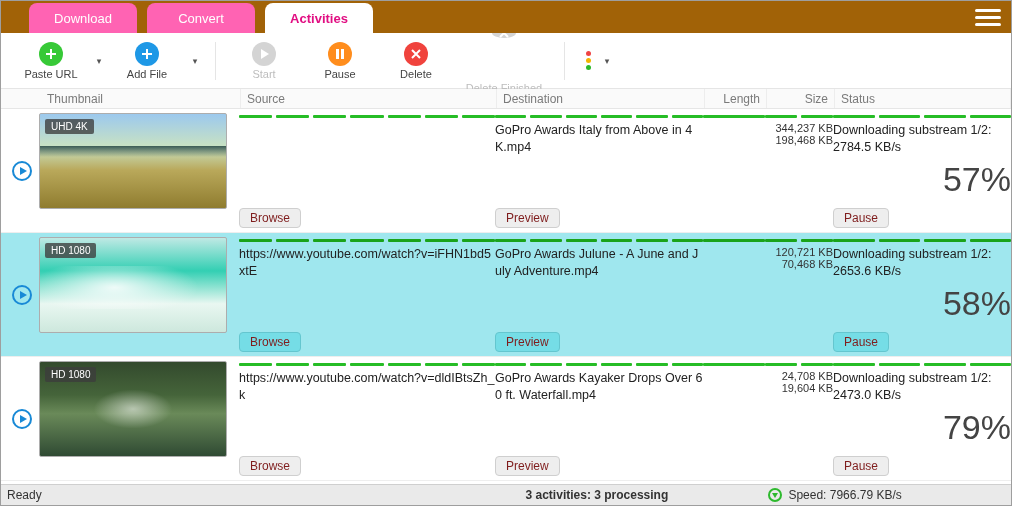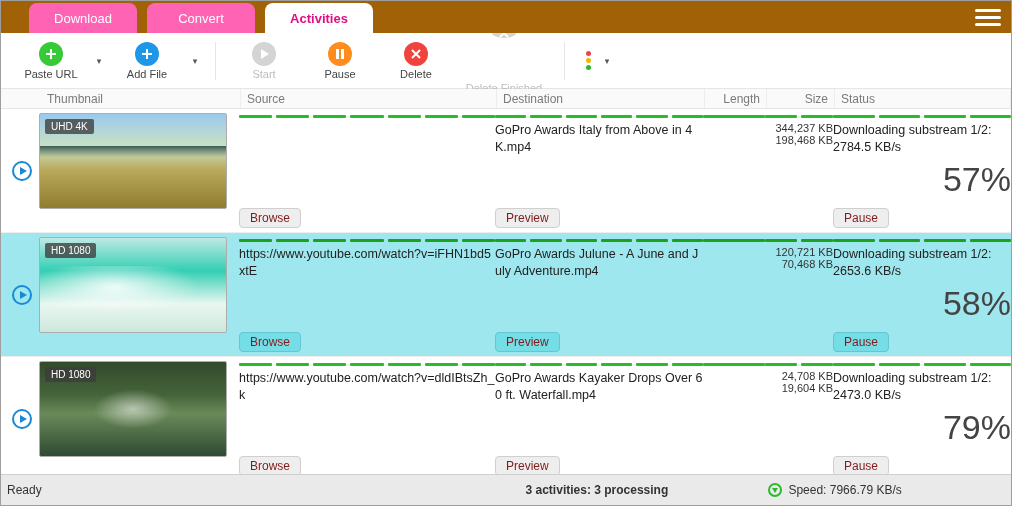--- a/index.html
+++ b/index.html
@@ -60,21 +60,21 @@
   .seg i{ height:3px; background:#26bd26; flex:1; display:block; border-radius:1px;}
   .row.sel .seg i{ background:#1aa31a;}
   .txt{ font-size:12.5px; color:#222; line-height:1.35; word-break:break-all;}
   .sizecol span{ display:block; text-align:right;}
   .pct{ font-size:34px; text-align:right; color:#444; font-weight:300; margin-top:4px;}
   .btn{ display:inline-block; background:#eeeeee; border:1px solid #cfcfcf; color:#7f1d1d; font-size:12px; padding:2px 10px; cursor:pointer; border-radius:4px;}
   .row.sel .btn{ background:#75dde6; border-color:#64c6cf;}
   .btnrow{ margin-top:auto;}
 
   
-  .statusbar{ height:31px; background:#eaeaea; border-top:1px solid #cfcfcf; display:flex; align-items:center; font-size:12px; color:#333; }
+  .statusbar{ height:21px; background:#eaeaea; border-top:1px solid #cfcfcf; display:flex; align-items:center; font-size:12px; color:#333; }
   .statusbar .left{ padding-left:6px; flex:0 0 44%;}
   .statusbar .mid{ flex:0 0 30%; text-align:center;font-weight:bold;}
   .statusbar .right{ flex:1; display:flex; align-items:center; justify-content:flex-start; gap:6px; padding-left:20px;}
   .dlicon{ width:14px;height:14px;border:2px solid #2db92d;border-radius:50%;display:inline-flex;align-items:center;justify-content:center;}
   .dlicon::after{content:"";width:0;height:0;border-top:5px solid #2db92d;border-left:3px solid transparent;border-right:3px solid transparent;}
 </style>
 </head>
 <body>
 
 <div class="topbar">

